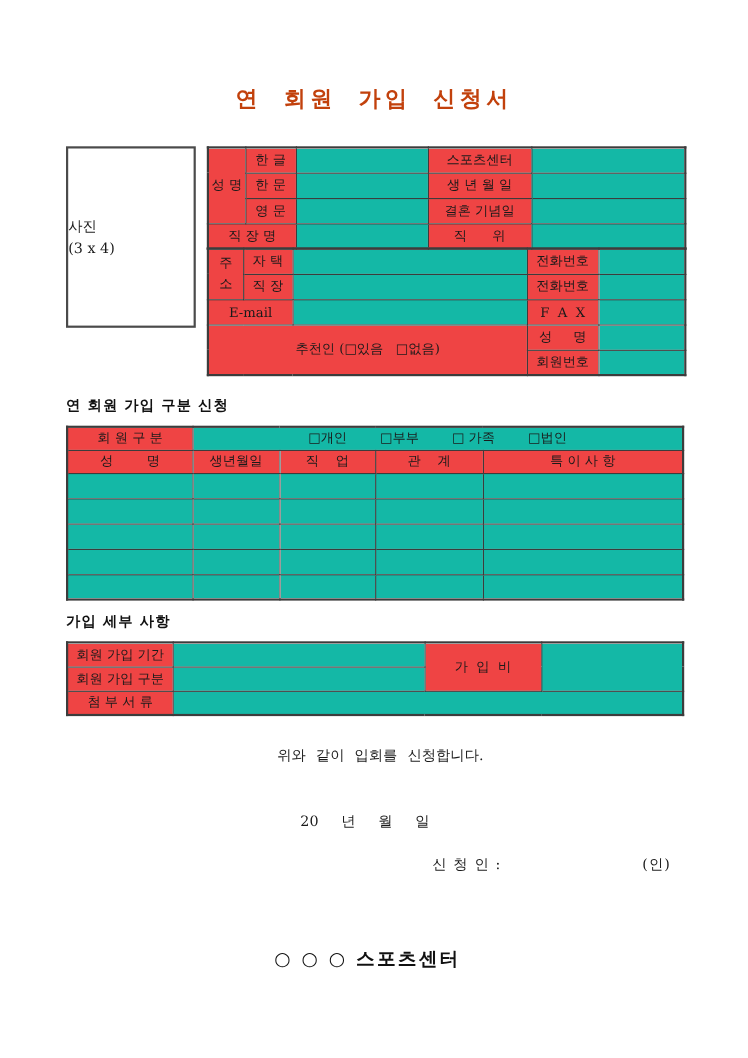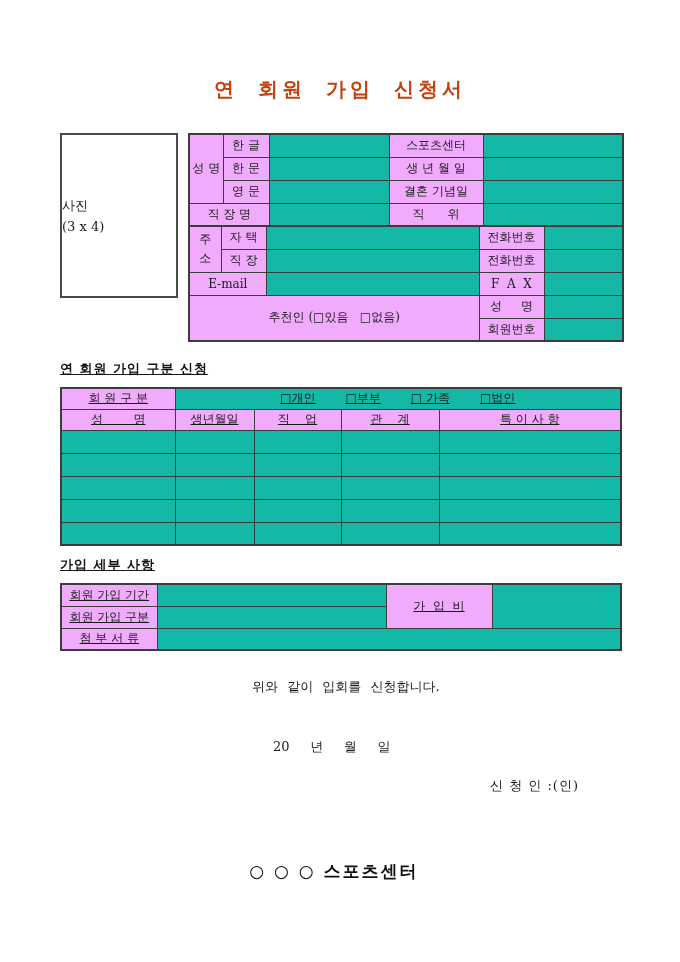--- a/index.html
+++ b/index.html
@@ -40,31 +40,31 @@
   }
   td {
     border: 1px solid #3c3c3c;
     font-size: 12px;
     text-align: center;
     vertical-align: middle;
     overflow: hidden;
     padding: 0 2px;
   }
   .t-outer { border: 2px solid #3c3c3c; }
-  .shaded { background: #f0abfc; }
+  .shaded { background: #ef4444; }
   .blank { background: #14b8a6; }
   .info-wrap { position: absolute; left: 188px; top: 133px; width: 434px; }
   .info-a td, .info-b td { height: 23px; }
   .stacked {
     width: 32px;
     line-height: 1.6;
     word-break: keep-all;
     white-space: normal;
   }
-  .sec { position: absolute; left: 60px; width: 560px; text-decoration: underline; }
+  .sec { position: absolute; left: 60px; width: 560px; }
   .sec-title {
     font-size: 13px;
     font-weight: bold;
     letter-spacing: 1px;
     margin-bottom: 9px;
     color: #111;
   }
   .member-table td { height: 21px; margin-left: 31px; }
   .member-table tr.data-row td { height: 23px; }
   .checkbox-cell { text-align: center; }
@@ -72,23 +72,22 @@
     display: flex;
     justify-content: center;
     gap: 30px;
     font-size: 12px;
   }
   .detail-table td { height: 22px; }
   .statement { position: absolute; left: 252px; top: 678px; font-size: 13px; word-spacing: 5px; }
   .date-line { position: absolute; left: 273px; top: 738px; font-size: 13px; }
   .applicant-line {
     position: absolute; left: 393px; top: 777px; width: 217px;
-    display: flex; justify-content: center; font-size: 13px;
+    display: flex; justify-content: space-between; font-size: 13px;
     letter-spacing: 1px;
-    margin-left: 33px;
   }
   .footer {
     position: absolute;
     top: 860px; left: 0; right: 12px;
     text-align: center;
     font-size: 17px;
     font-weight: bold;
     letter-spacing: 2px;
     color: #111;
   }

